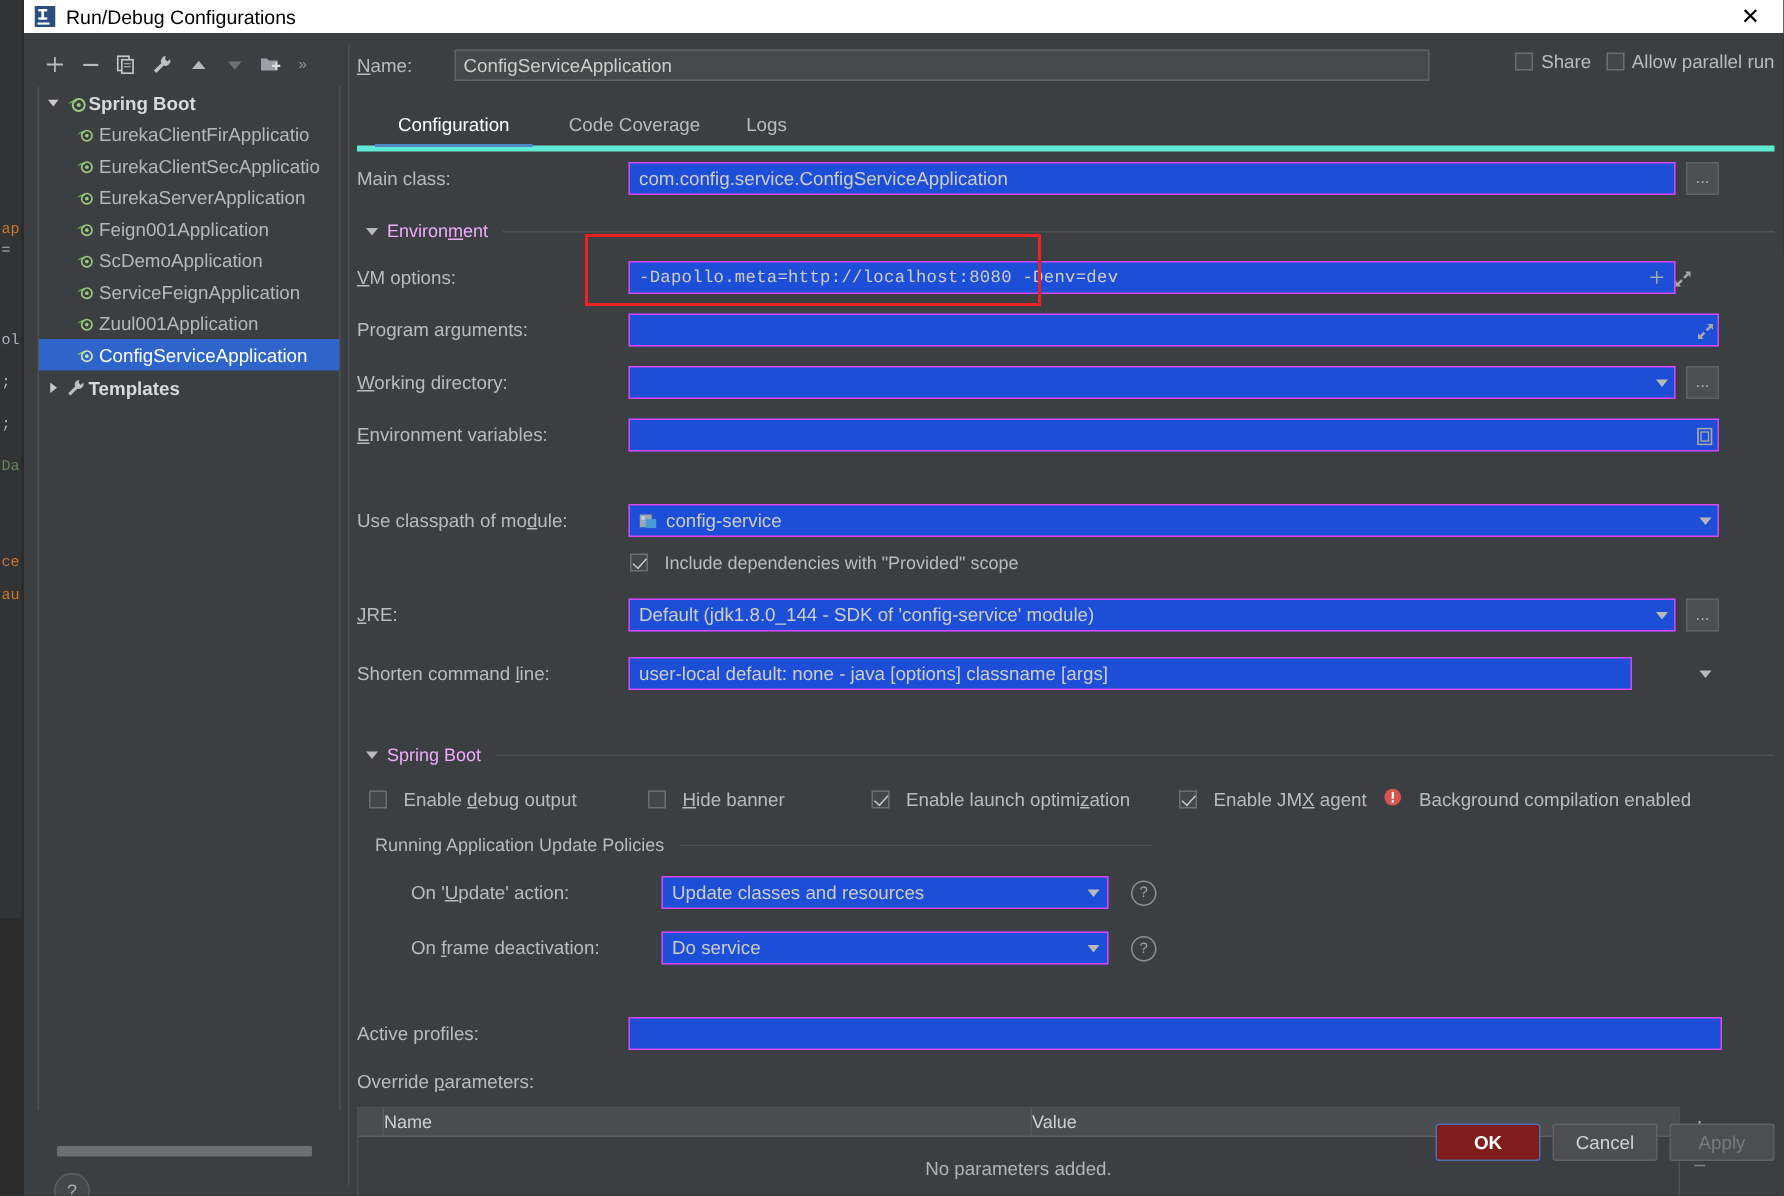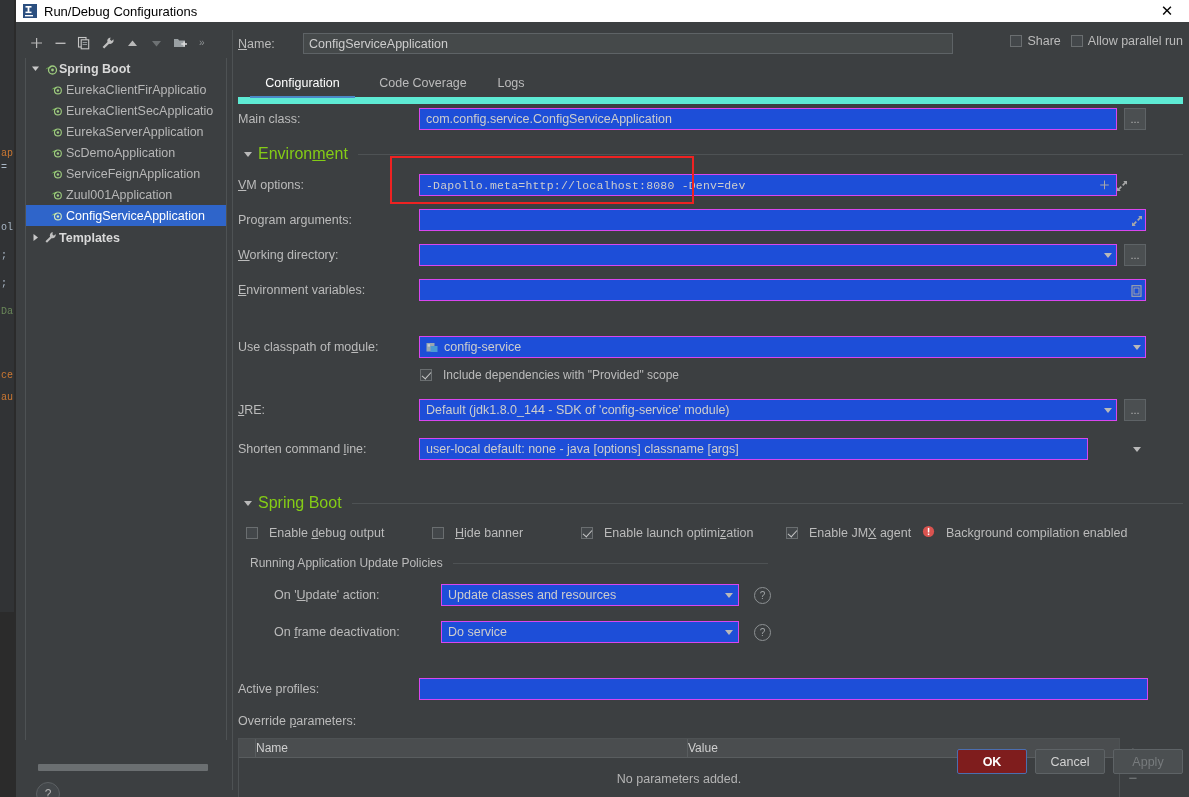--- a/index.html
+++ b/index.html
@@ -73,21 +73,21 @@
   .topchecks{position:absolute;right:0;top:4px;display:flex;align-items:center;gap:10px;font-size:12.5px;}
   .cbx{width:12px;height:12px;border:1px solid #6a6e70;background:#43474a;display:inline-block;
        position:relative;box-sizing:border-box;vertical-align:middle;}
   .cbx.checked::after{
     content:"";position:absolute;left:3px;top:0px;width:4px;height:8px;
     border:solid #c8c8c8;border-width:0 1.6px 1.6px 0;transform:rotate(42deg);
   }
   .chkitem{display:flex;align-items:center;gap:5px;}
 
   
-  #tabs{position:absolute;left:0;top:40px;width:945px;height:27px;border-bottom:7px solid #5eead4;}
+  #tabs{position:absolute;left:0;top:40px;width:945px;height:27px;border-bottom:4px solid #5eead4;}
   .tab{position:absolute;top:0;height:26px;display:flex;align-items:center;font-size:12.5px;color:#bbb;}
   .tab.active{color:#ffffff;border-bottom:2px solid #4a88c7;}
 
   
   #form{position:absolute;left:0;top:75px;width:945px;}
   .row{position:relative;height:31px;}
   .lbl{position:absolute;left:0;top:7px;font-size:12.5px;color:#bbb;white-space:nowrap;}
   .fld{
     position:absolute;left:181px;top:3px;height:22px;
     background:#1d4ed8;border:1px solid #d946ef;color:#cdcdcd;font-size:12.5px;
@@ -100,21 +100,21 @@
   }
   .dropdn{
     position:absolute;top:4px;width:19px;height:20px;display:flex;align-items:center;justify-content:center;
   }
   .dropdn .tri{width:0;height:0;border-left:4px solid transparent;border-right:4px solid transparent;border-top:5px solid #b9b9b9;}
   .fldicon{position:absolute;top:8px;width:13px;height:13px;display:flex;align-items:center;justify-content:center;}
 
   
   .sect{position:relative;height:22px;display:flex;align-items:center;gap:6px;}
   .sect .tri{width:0;height:0;border-left:4.5px solid transparent;border-right:4.5px solid transparent;border-top:5px solid #b9b9b9;margin-left:6px;}
-  .sect .stxt{font-size:16px;color:#84cc16;}
+  .sect .stxt{font-size:12px;color:#f0abfc;}
   .sect .line{flex:1;height:1px;background:#4e5254;margin-left:4px;}
 
   .subsect{position:relative;height:20px;display:flex;align-items:center;gap:6px;}
   .subsect .stxt{font-size:12px;color:#bbb;margin-left:12px;}
   .subsect .line{flex:1;height:1px;background:#4e5254;margin-left:4px;}
 
   
   #vmhighlight{position:absolute;left:152px;top:-15px;width:300px;height:44px;
     border:2px solid #ee2222;pointer-events:none;}
 
@@ -264,20 +264,30 @@
         </div>
         <div class="tnode child">
           <span class="ico" style="position:absolute;left:22px;">
             <svg width="13" height="13" viewBox="0 0 14 14">
                 <path d="M1.5 7.4c1.4-2.2 4-3 6.2-2.6l-1.1 1.5c-1.7-.2-3.6.3-5.1 1.1z" fill="#6aa84f"></path>
                 <circle cx="8.5" cy="8" r="3.7" fill="none" stroke="#9ecb7f" stroke-width="1.2"></circle>
                 <circle cx="8.5" cy="8" r="1.3" fill="#9ecb7f"></circle>
               </svg>
           </span>
           <span>EurekaServerApplication</span>
+        </div>
+        <div class="tnode child">
+          <span class="ico" style="position:absolute;left:22px;">
+            <svg width="13" height="13" viewBox="0 0 14 14">
+                <path d="M1.5 7.4c1.4-2.2 4-3 6.2-2.6l-1.1 1.5c-1.7-.2-3.6.3-5.1 1.1z" fill="#6aa84f"></path>
+                <circle cx="8.5" cy="8" r="3.7" fill="none" stroke="#9ecb7f" stroke-width="1.2"></circle>
+                <circle cx="8.5" cy="8" r="1.3" fill="#9ecb7f"></circle>
+              </svg>
+          </span>
+          <span>Feign001Application</span>
         </div>
         <div class="tnode child">
           <span class="ico" style="position:absolute;left:22px;">
             <svg width="13" height="13" viewBox="0 0 14 14">
                 <path d="M1.5 7.4c1.4-2.2 4-3 6.2-2.6l-1.1 1.5c-1.7-.2-3.6.3-5.1 1.1z" fill="#6aa84f"></path>
                 <circle cx="8.5" cy="8" r="3.7" fill="none" stroke="#9ecb7f" stroke-width="1.2"></circle>
                 <circle cx="8.5" cy="8" r="1.3" fill="#9ecb7f"></circle>
               </svg>
           </span>
           <span>ScDemoApplication</span>

